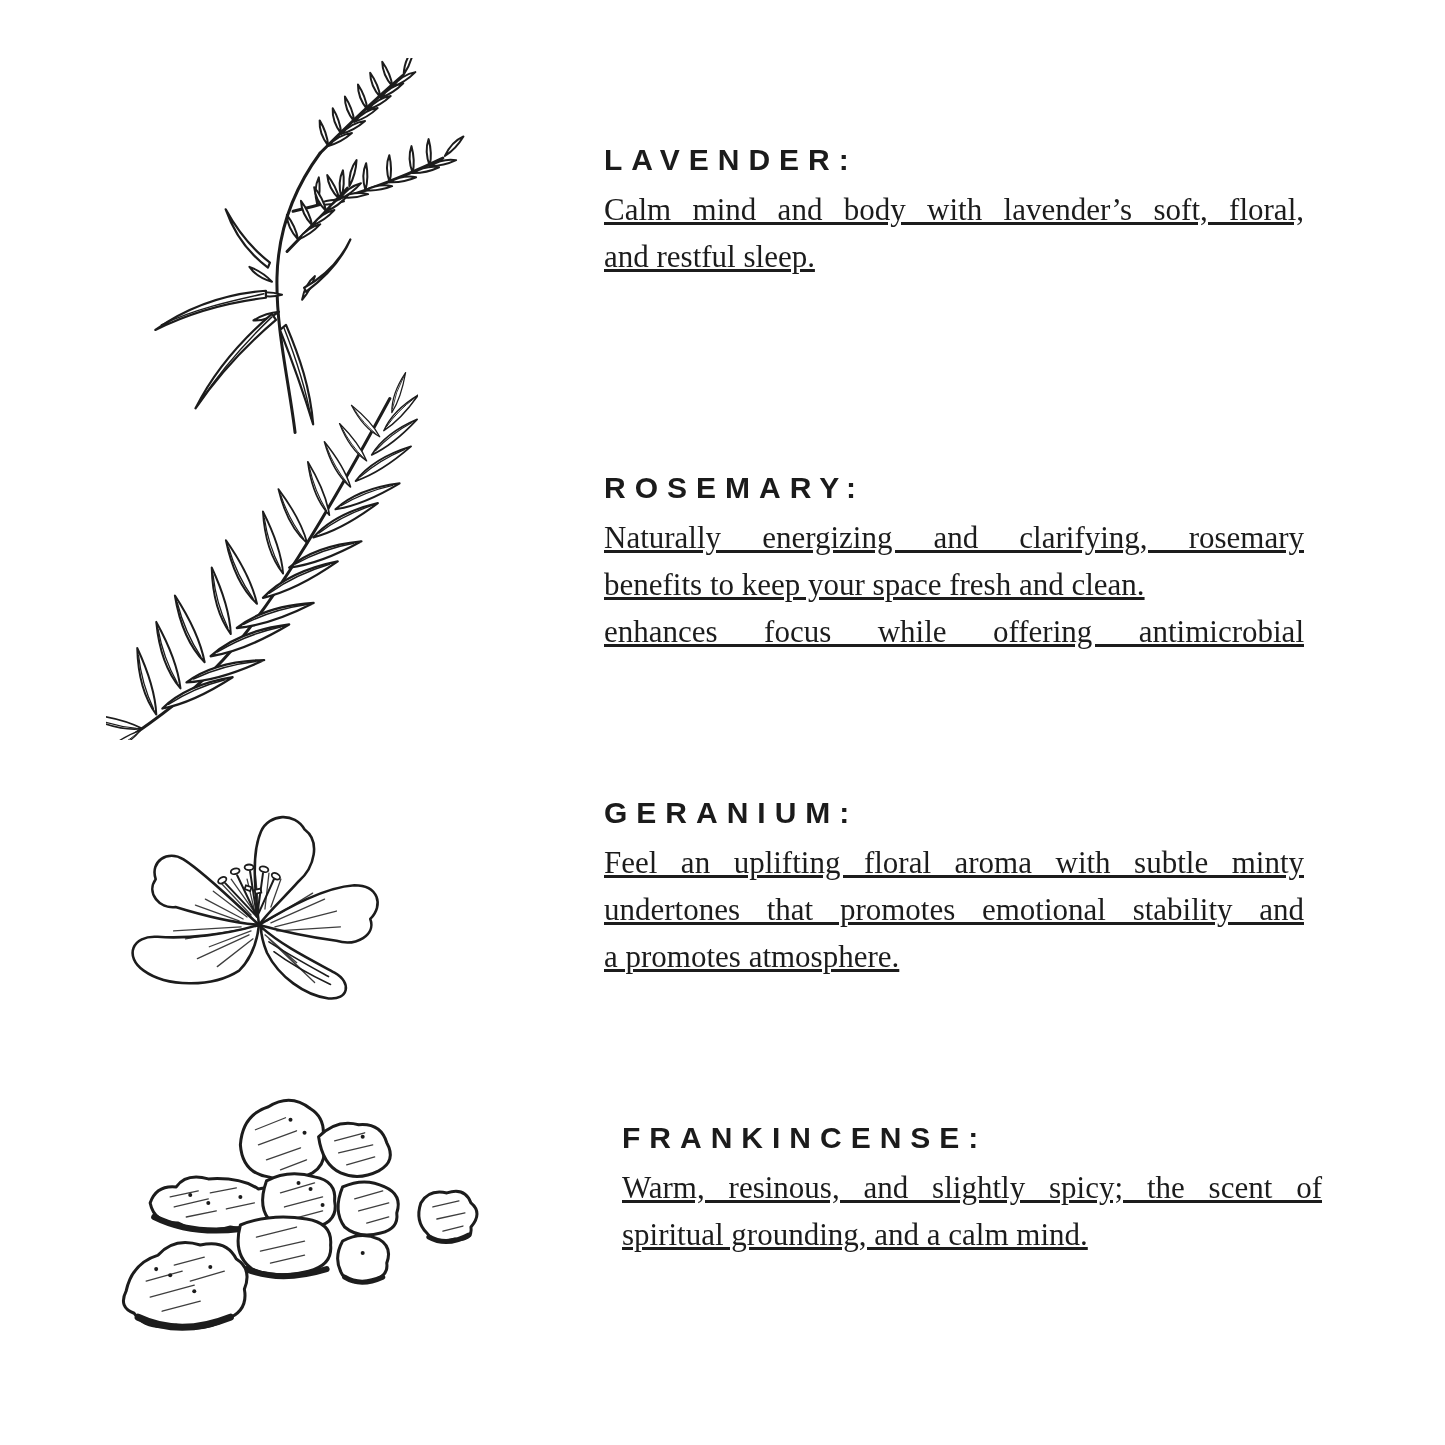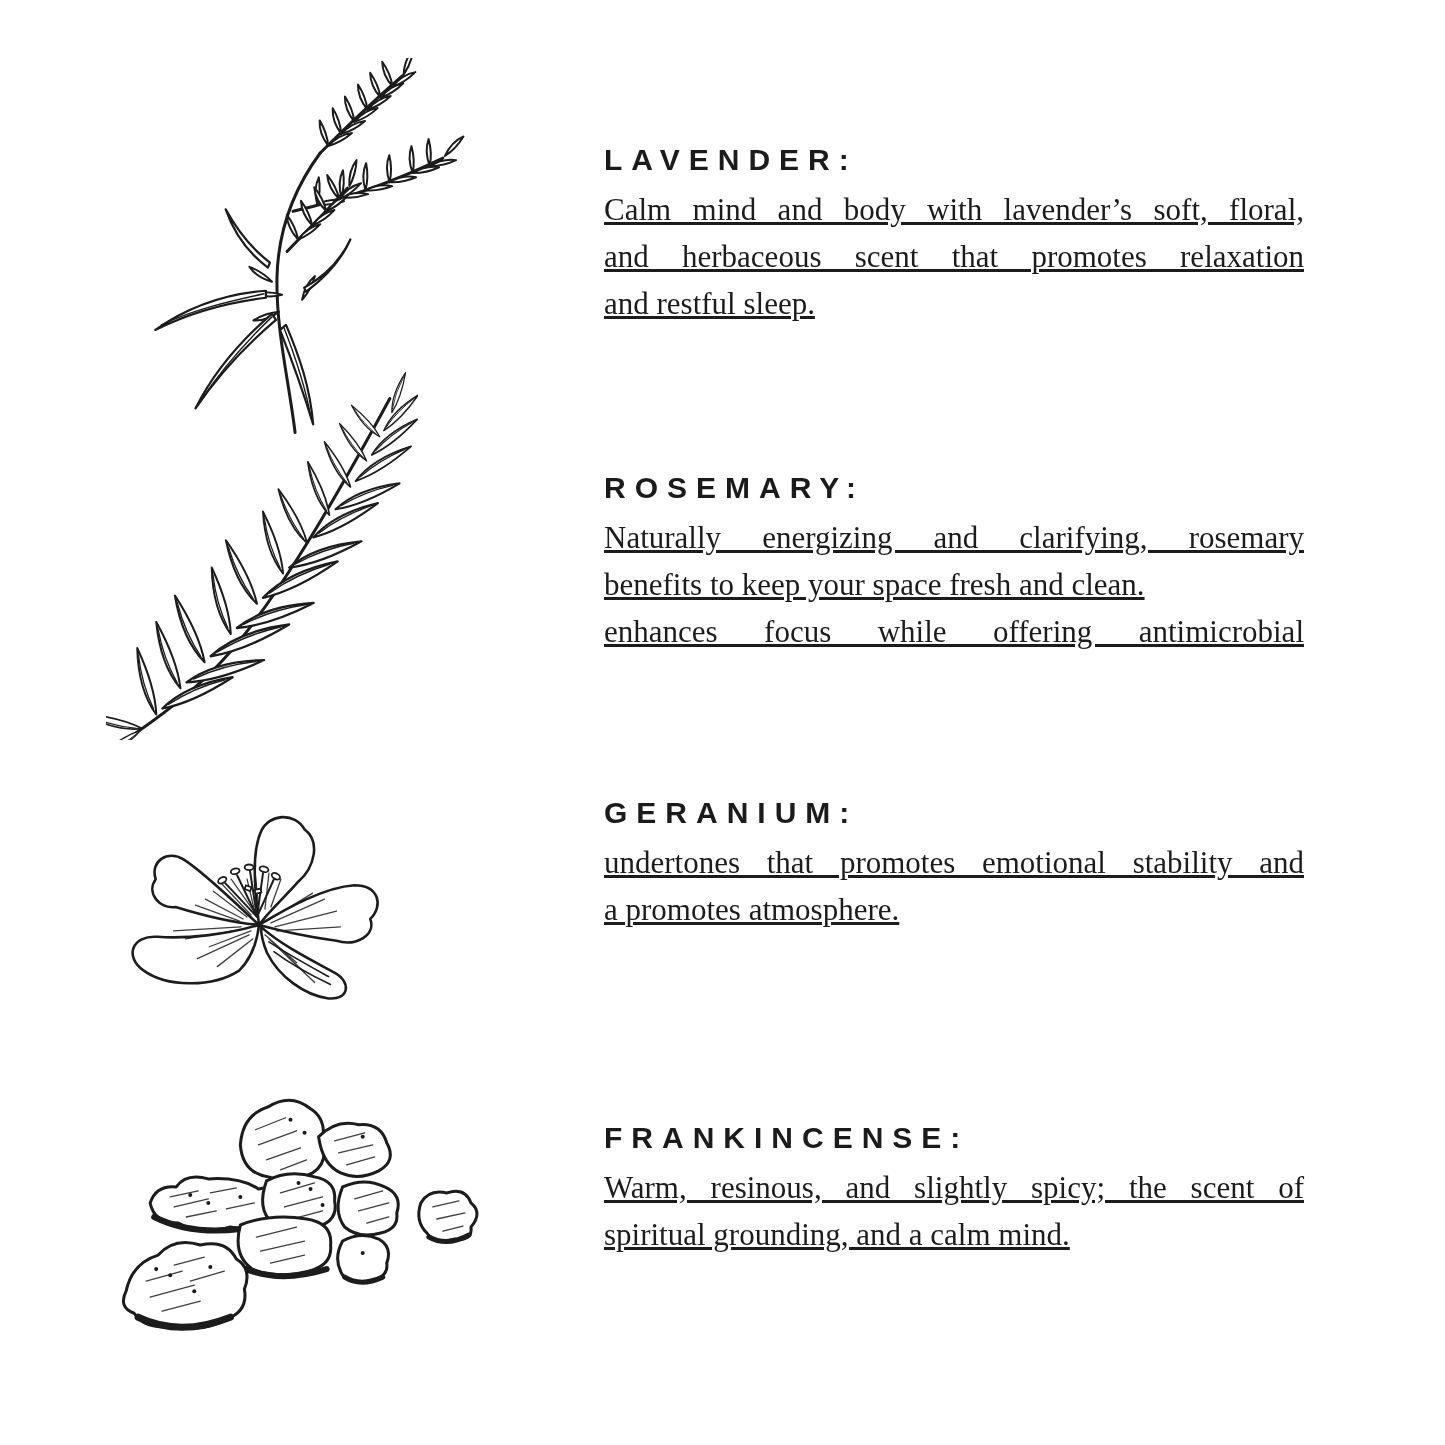--- a/index.html
+++ b/index.html
@@ -234,36 +234,36 @@
         <circle class="dot" cx="104" cy="206" r="2"></circle>
         <circle class="dot" cx="120" cy="182" r="2"></circle>
         <circle class="dot" cx="66" cy="184" r="2"></circle>
       <path class="shadow lg" d="M48,232 Q90,252 140,232"></path>
     </svg>
   </div>
 
   <div class="text-block" style="top:143px;">
     <h2 class="sec-heading">LAVENDER:</h2>
     <div class="line">Calm mind and body with lavender’s soft, floral,</div>
-    <div class="line">and herbaceous scent that promotes relaxation</div>
     <div class="line last">and restful sleep.</div>
   </div>
 
   <div class="text-block" style="top:471px;">
     <h2 class="sec-heading">ROSEMARY:</h2>
     <div class="line">Naturally energizing and clarifying, rosemary</div>
     <div class="line last">benefits to keep your space fresh and clean.</div>
     <div class="line">enhances focus while offering antimicrobial</div>
   </div>
 
   <div class="text-block" style="top:796px;">
     <h2 class="sec-heading">GERANIUM:</h2>
+    <div class="line">Feel an uplifting floral aroma with subtle minty</div>
     <div class="line">undertones that promotes emotional stability and</div>
     <div class="line last">a promotes atmosphere.</div>
   </div>
 
-  <div class="text-block" style="top:1121px;">
+  <div class="text-block" style="top:1121px;margin-left:18px;">
     <h2 class="sec-heading">FRANKINCENSE:</h2>
     <div class="line">Warm, resinous, and slightly spicy; the scent of</div>
     <div class="line last">spiritual grounding, and a calm mind.</div>
   </div>
 
 </div>
 
 </body></html>

